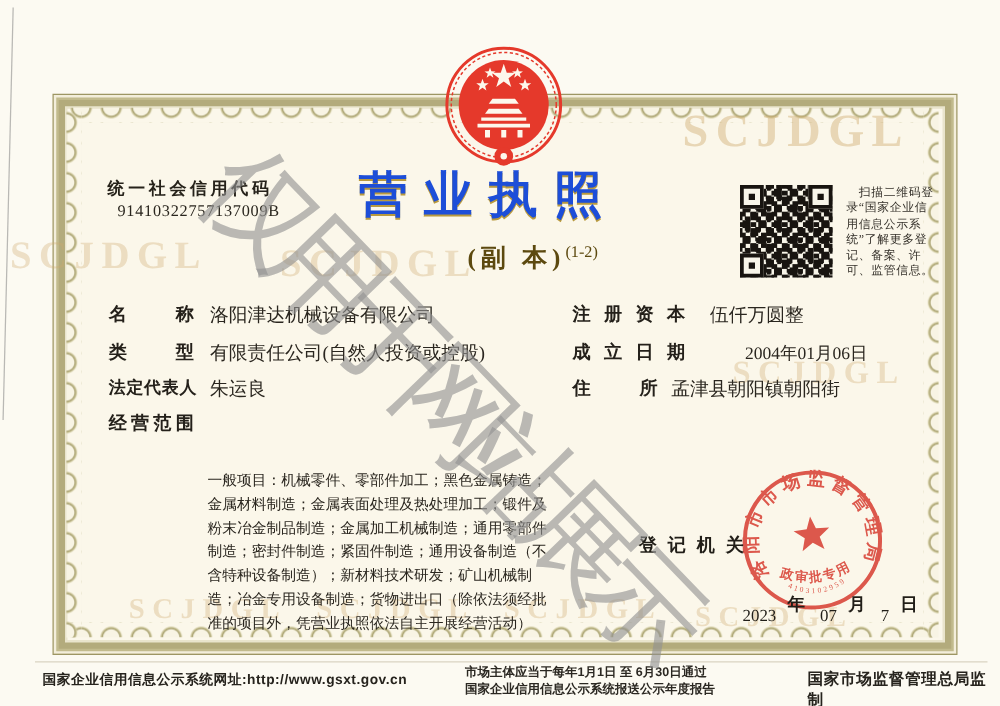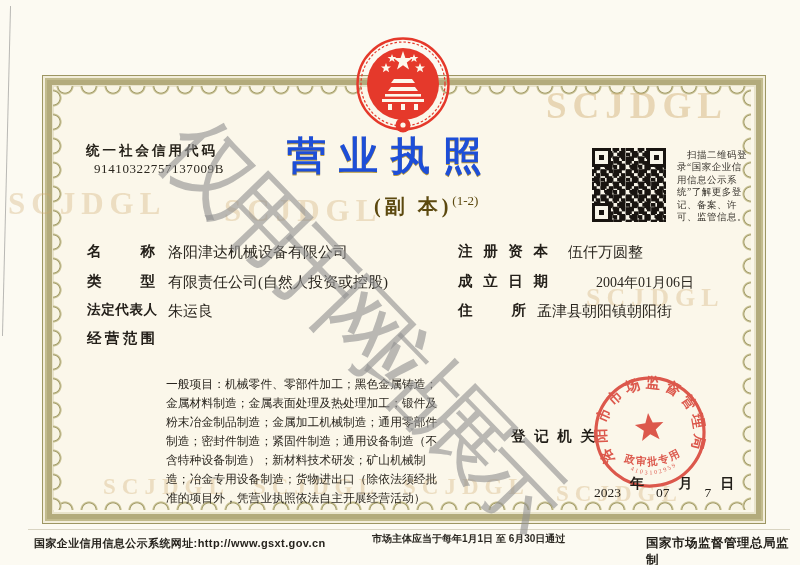--- a/index.html
+++ b/index.html
@@ -173,18 +173,19 @@
     </text>
     <text font-size="6" fill="#d9473b" letter-spacing="2" font-family="'Liberation Serif','DejaVu Serif',serif">
       <textPath href="#sealSerial" startOffset="50%" text-anchor="middle">4103102959</textPath>
     </text>
   </svg>
 
   <div class="abs foot-line"></div>
   <div class="abs foot-left">国家企业信用信息公示系统网址:http://www.gsxt.gov.cn</div>
   <div class="abs foot-mid">
     <div>市场主体应当于每年1月1日 至 6月30日通过</div>
+    <div>国家企业信用信息公示系统报送公示年度报告</div>
   </div>
   <div class="abs foot-right">国家市场监督管理总局监制</div>
 
   <div class="abs wm-diag">仅用于网站展示</div>
 
 </div>
 
 </body></html>

